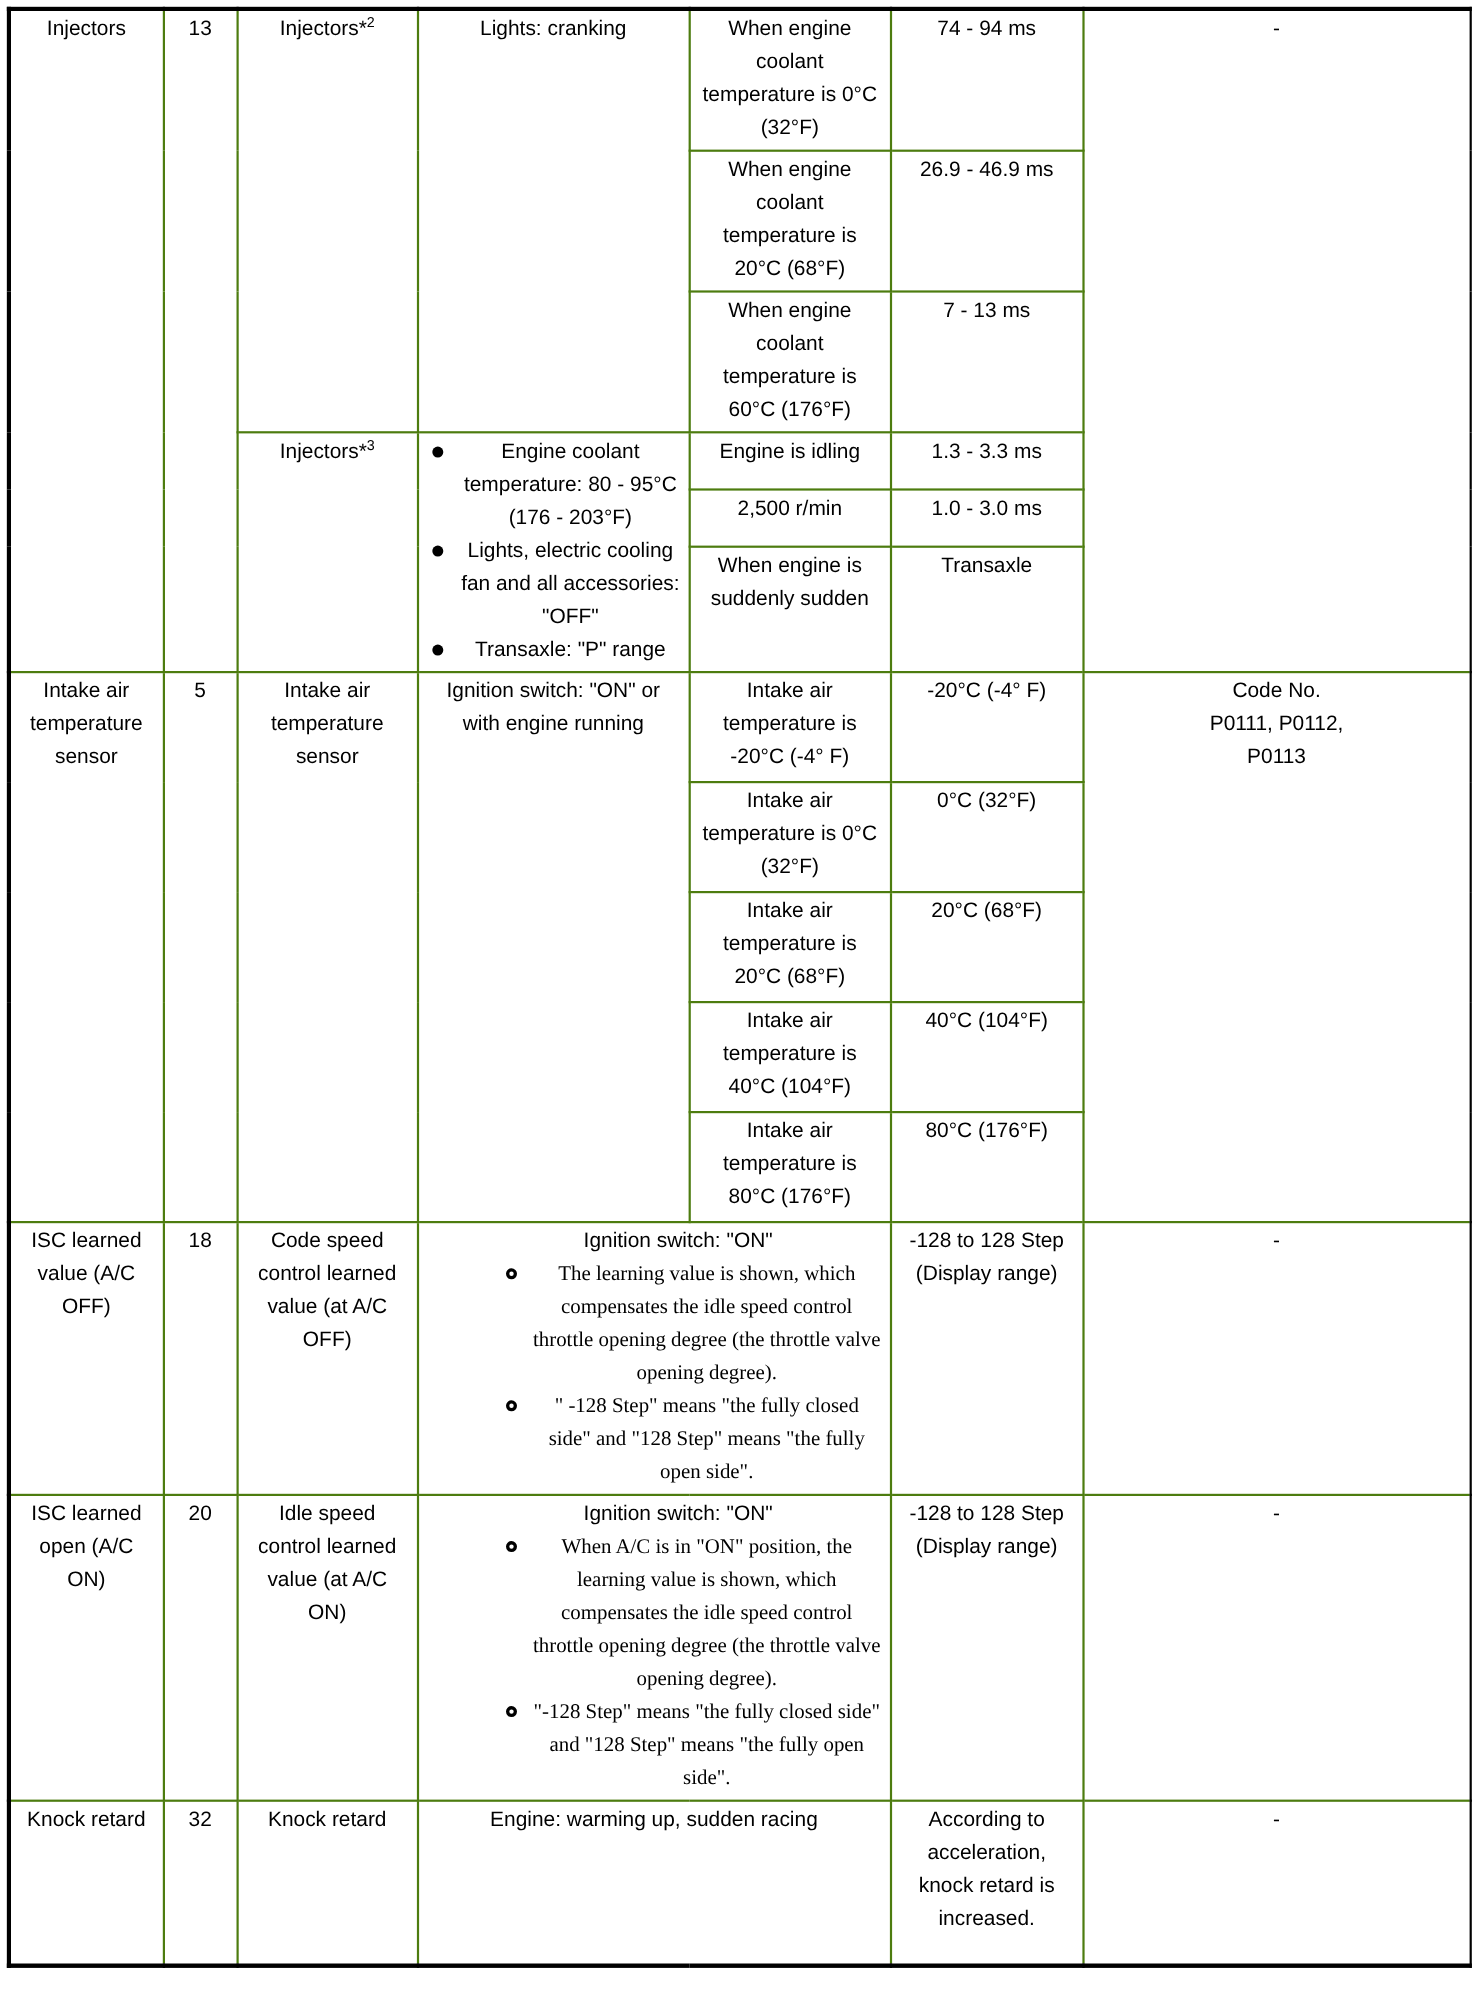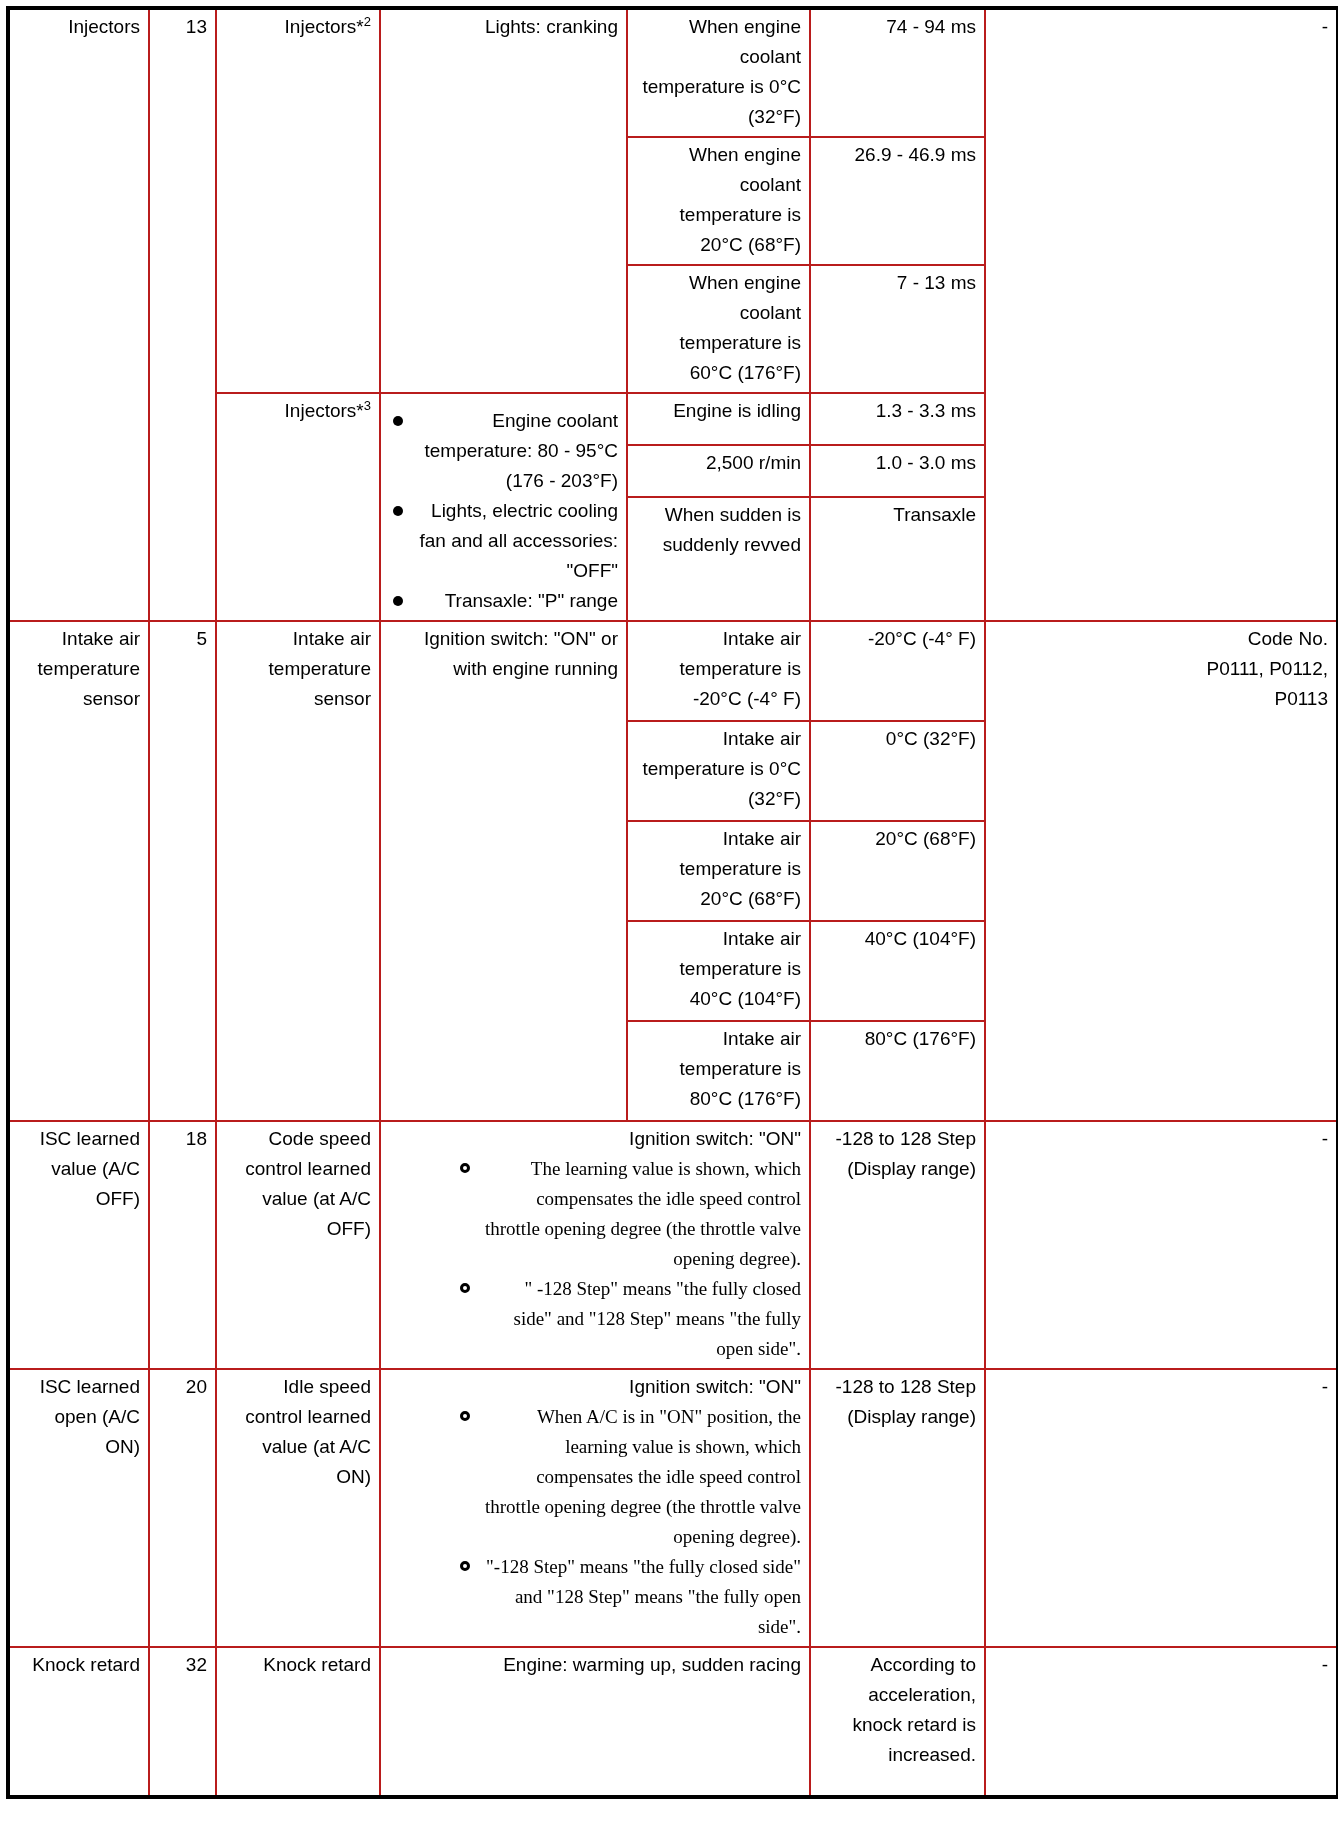--- a/index.html
+++ b/index.html
@@ -12,30 +12,30 @@
     line-height: 30px;
     width: 1332px;
   }
   table.sdt {
     border-collapse: collapse;
     table-layout: fixed;
     width: 1330px;
     border: 4px solid #000;
   }
   td {
-    border: 2px solid #b91c1c;
+    border: 2px solid #4d7c0f;
     vertical-align: top;
-    text-align: right;
+    text-align: center;
     padding: 2px 8px 4px 7px;
     overflow: hidden;
   }
   sup.fn { font-size: 13px; line-height: 0; vertical-align: super; }
 
   
-  .blist { padding-left: 5px; margin-top: 10px; }
+  .blist { padding-left: 5px; }
   .bitem { display: flex; }
   .dot {
     flex: 0 0 10px; width: 10px; height: 10px;
     border-radius: 50%; background: #000;
     margin: 10px 16px 0 0;
   }
   .btext { flex: 1; }
 
   
   .isc-head { margin-left: 44px; }
@@ -108,21 +108,21 @@
       </div>
     </td>
     <td>Engine is idling</td>
     <td>1.3 - 3.3 ms</td>
   </tr>
   <tr class="rh-c">
     <td>2,500 r/min</td>
     <td>1.0 - 3.0 ms</td>
   </tr>
   <tr>
-    <td>When sudden is suddenly revved</td>
+    <td>When engine is suddenly sudden</td>
     <td>Transaxle</td>
   </tr>
 
   <tr class="rh-d">
     <td rowspan="5">Intake air temperature sensor</td>
     <td rowspan="5">5</td>
     <td rowspan="5">Intake air temperature sensor</td>
     <td rowspan="5">Ignition switch: "ON" or with engine running</td>
     <td>Intake air temperature is -20°C (-4° F)</td>
     <td>-20°C (-4° F)</td>

